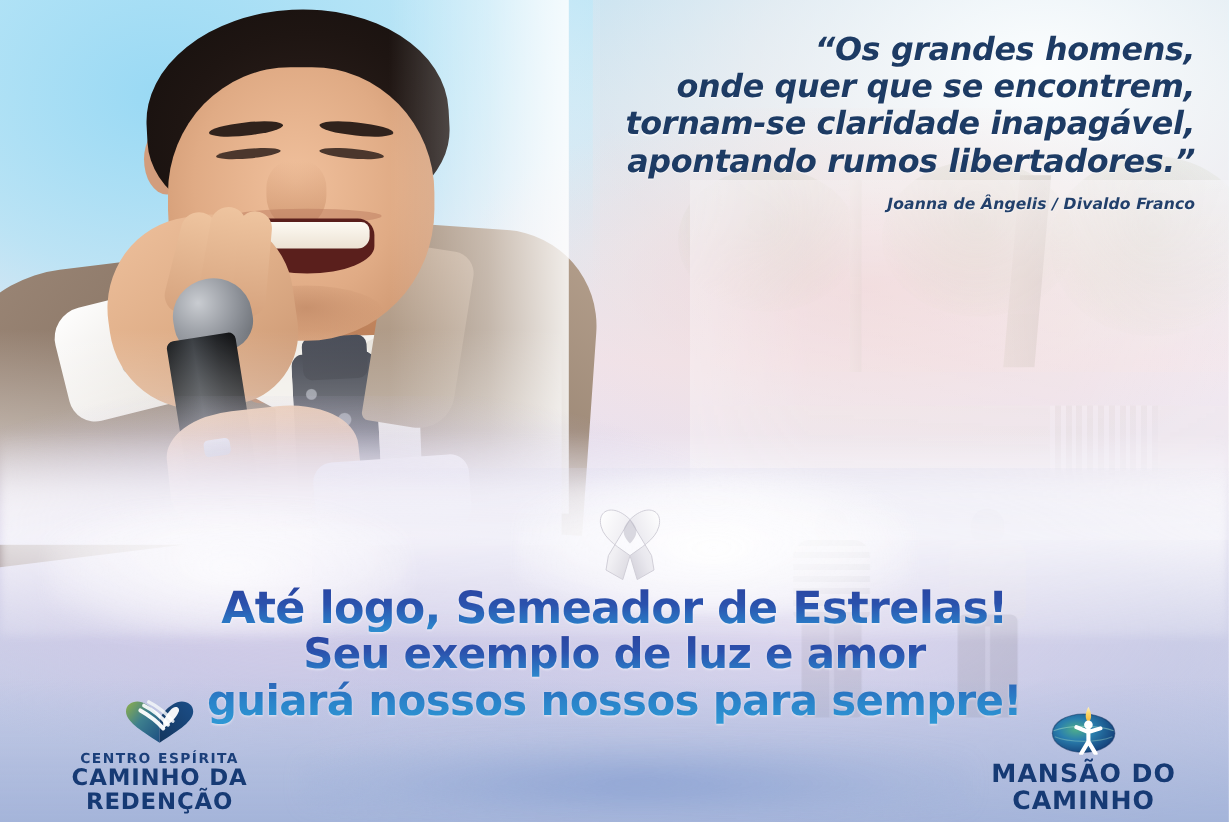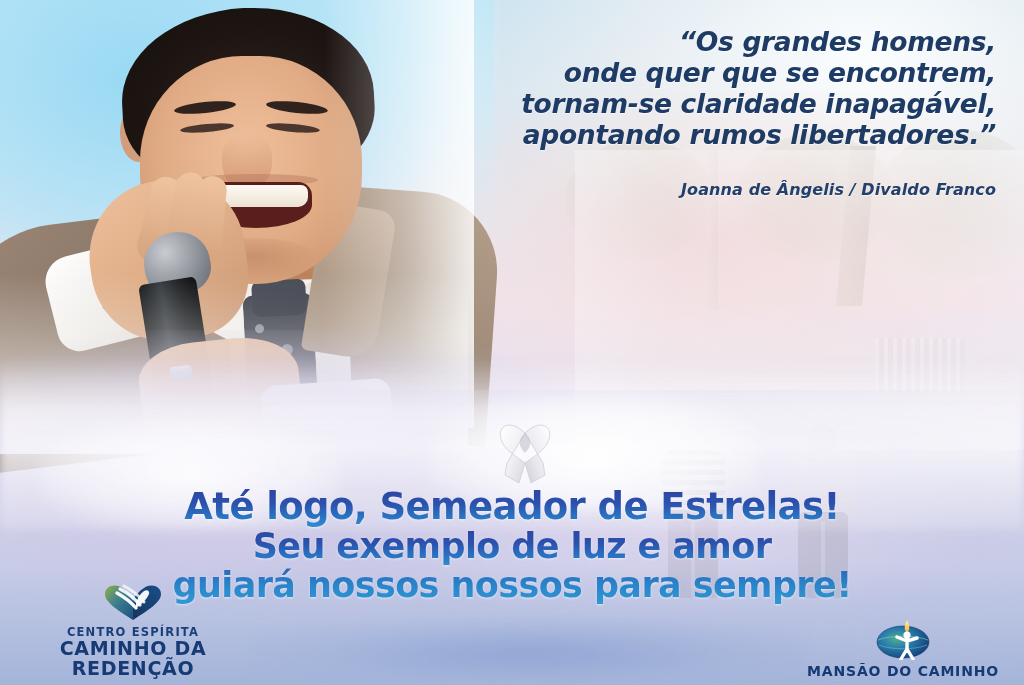--- a/index.html
+++ b/index.html
@@ -361,25 +361,25 @@
     font-style:italic;
     font-weight:bold;
     font-size:26.5px;
     line-height:31px;
     letter-spacing:-.3px;
     color:#1d3b64;
     white-space:nowrap;
     text-shadow:0 1px 1px rgba(255,255,255,.65);
   }
   .quote-attr {
-    margin-top:30px;
+    margin-top:13px;
     font-family:"DejaVu Sans", sans-serif;
     font-style:italic;
     font-weight:bold;
-    font-size:16px;
+    font-size:13px;
     letter-spacing:.1px;
     color:#22406b;
     text-shadow:0 1px 1px rgba(255,255,255,.6);
   }
 
   
   .ribbon {
     position:absolute; left:489px; top:409px; width:72px; height:78px;
   }
 
@@ -427,21 +427,21 @@
   }
   .logo-text .l-lg {
     display:block;
     font-family:"DejaVu Sans", sans-serif;
     font-weight:bold; font-size:19px; letter-spacing:.7px;
     color:#163a74;
   }
   .logo-text .l-one {
     display:block;
     font-family:"DejaVu Sans", sans-serif;
-    font-weight:bold; font-size:14px; letter-spacing:.8px;
+    font-weight:bold; font-size:21px; letter-spacing:.8px;
     color:#163a74;
   }
 </style>
 </head>
 <body>
 
 <div class="stage">
 
   <div class="sky-tl"></div>
   <div class="sky-tr"></div>

